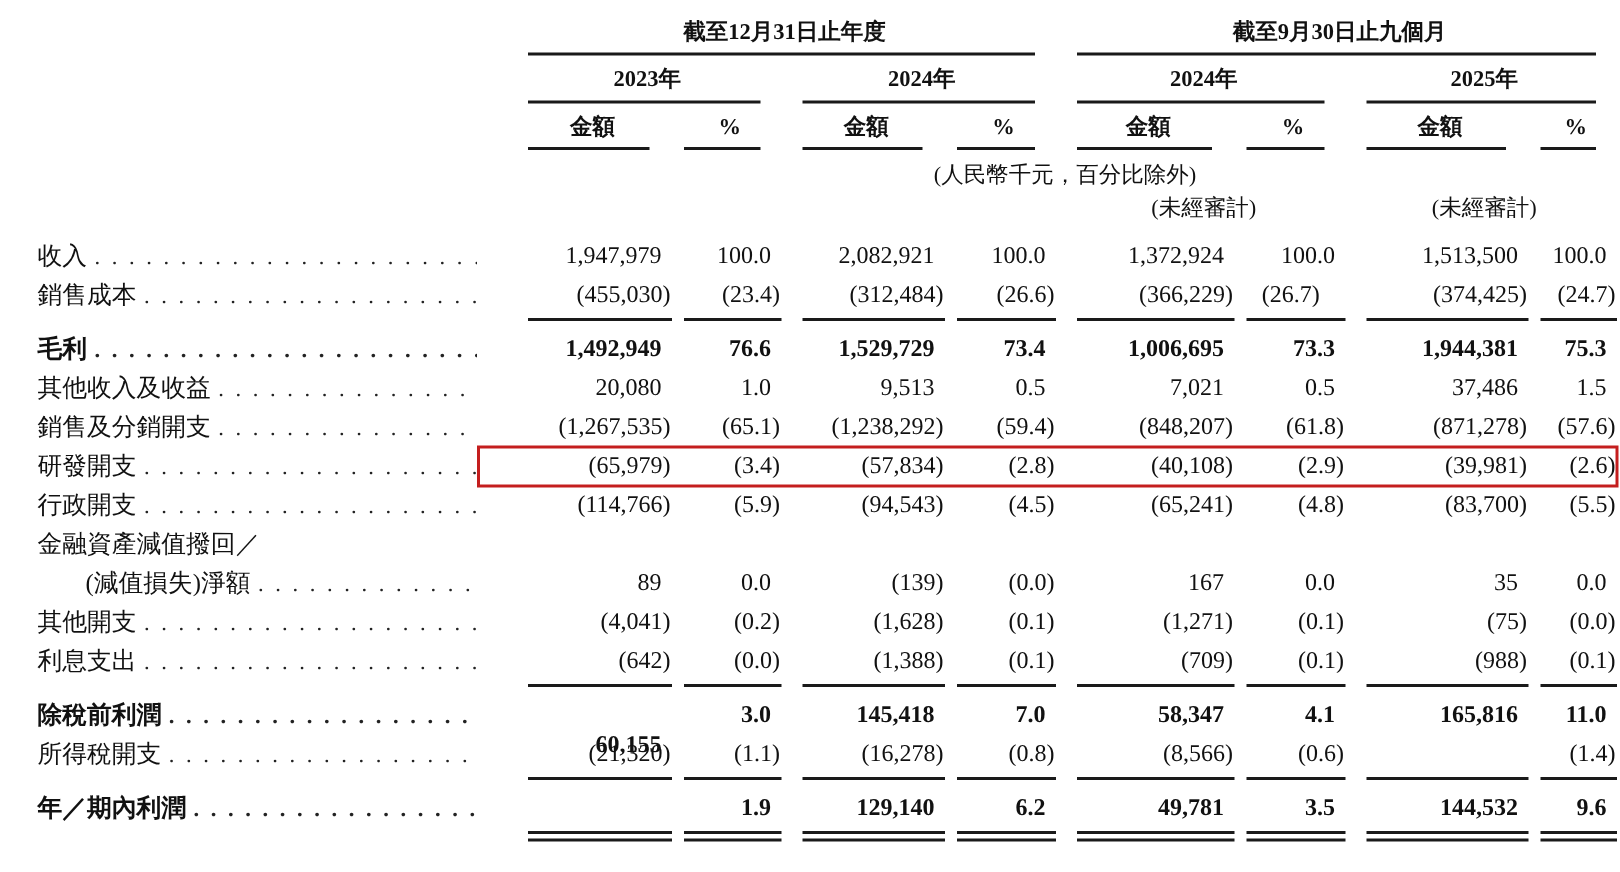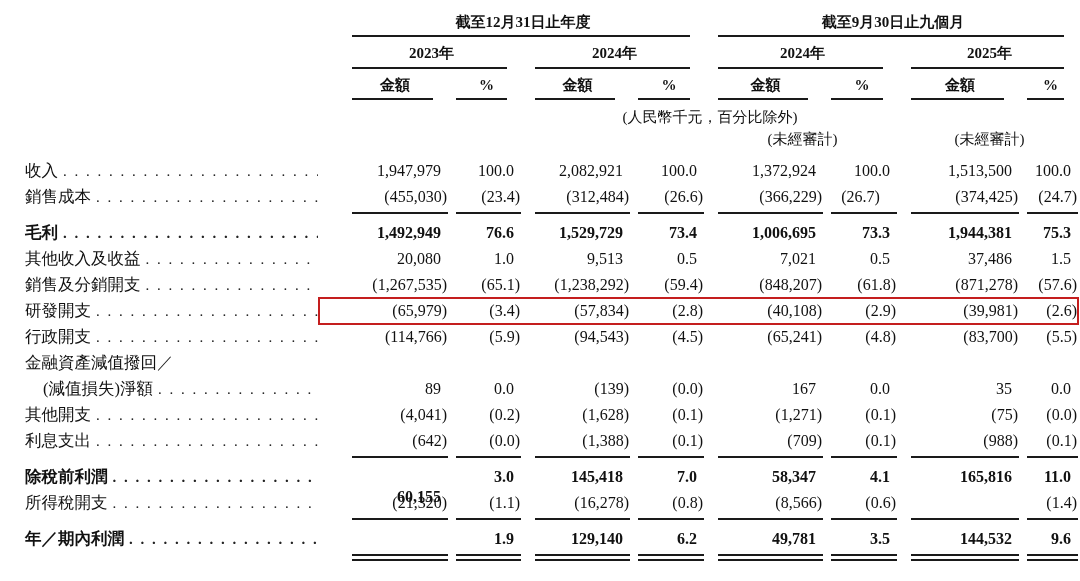--- a/index.html
+++ b/index.html
@@ -26,21 +26,21 @@
   .hrule.grp   { margin-left:12px; margin-right:16px; }
   .hrule.yr    { margin-left:12px; margin-right:16px; }
   .hrule.amt   { margin-left:12px; margin-right:17px; margin-top:2px; }
   .hrule.pct   { margin-left:6px;  margin-right:16px; margin-top:2px; }
   
   .cell.label {
     grid-column:1; display:flex; align-items:baseline;
     font-size:16.5px; line-height:26px; white-space:nowrap; overflow:hidden;
     padding-left:25px; padding-right:22px;
   }
-  .cell.label.indent { padding-left:43px; }
+  .cell.label.indent { padding-left:57px; }
   .label-text { flex:0 0 auto; }
   .leader { flex:1 1 auto; overflow:hidden; white-space:nowrap; margin-left:5px; }
   .leader::after {
     content:". . . . . . . . . . . . . . . . . . . . . . . . . . . . . . . . . . . . . . . . . . . . . . . . . . . . . . . .";
     letter-spacing:2px; font-size:15px; color:#222222;
   }
   .cell.num {
     text-align:right; font-size:16px; line-height:26px;
     padding-right:9px; white-space:nowrap;
   }

